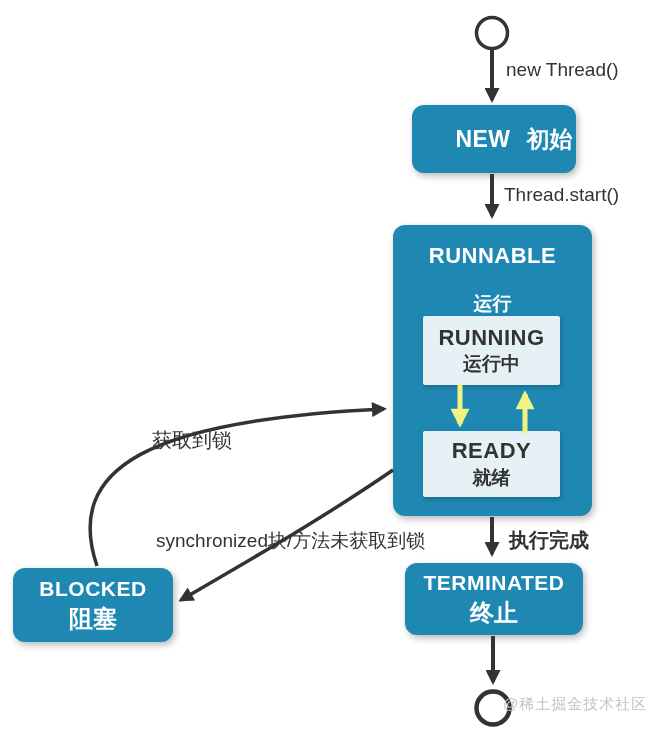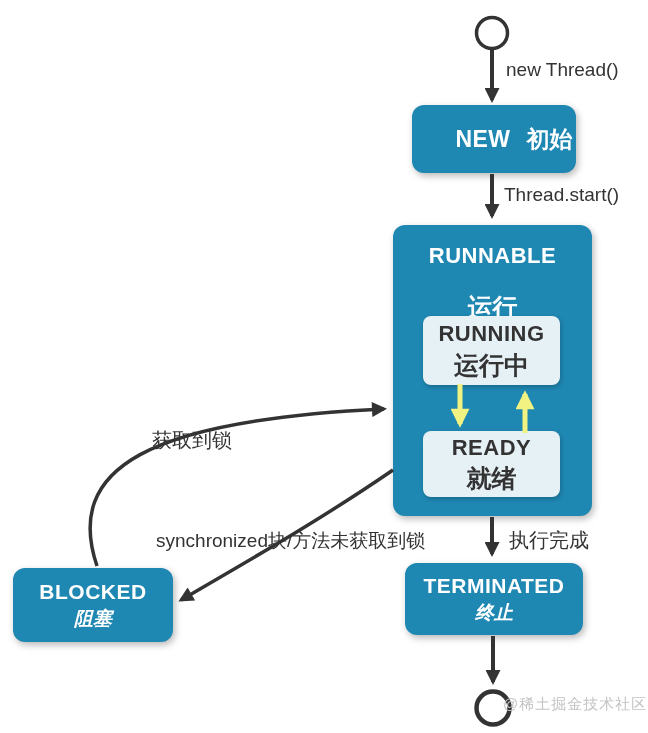--- a/index.html
+++ b/index.html
@@ -20,39 +20,39 @@
        display:flex;flex-direction:column;align-items:center;justify-content:center;
        font-weight:bold;box-shadow:2px 3px 7px rgba(0,0,0,0.28);line-height:1.25;}
   .box .en{font-size:21px;letter-spacing:0.5px;}
   .box .zh{font-size:18px;margin-top:2px;}
 
   #node-new{left:412px;top:105px;width:164px;height:68px;flex-direction:row;gap:16px;padding-left:40px;}
   #node-new .en,#node-new .zh{font-size:23px;margin-top:0;}
 
   #node-runnable{left:393px;top:225px;width:199px;height:291px;justify-content:flex-start;padding-top:17px;gap:20px;}
   #node-runnable .en{font-size:22px;}
-  #node-runnable .zh{font-size:25px;}
+  #node-runnable .zh{font-size:19px;}
 
-  .inner{position:absolute;background:var(--inner_box);border-radius:8px;color:var(--inner_text);
+  .inner{position:absolute;background:var(--inner_box);border-radius:2px;color:var(--inner_text);
          display:flex;flex-direction:column;align-items:center;justify-content:center;
          font-weight:bold;box-shadow:1px 2px 4px rgba(0,0,0,0.22);line-height:1.2;}
   .inner .en{font-size:20px;}
   .inner .zh{font-size:16px;margin-top:2px;}
   #node-running{left:30px;top:91px;width:137px;height:69px;}
   #node-ready{left:30px;top:206px;width:137px;height:66px;}
 
   #node-terminated{left:405px;top:563px;width:178px;height:72px;}
   #node-blocked{left:13px;top:568px;width:160px;height:74px;}
-  #node-blocked .zh,#node-terminated .zh{font-size:19px;font-style:italic;}
+  #node-blocked .zh,#node-terminated .zh{font-size:24px;}
 
   
   .lbl{position:absolute;color:var(--label);font-size:19px;white-space:nowrap;}
   #lbl-new-thread{left:506px;top:59px;}
   #lbl-thread-start{left:504px;top:184px;}
-  #lbl-exec-complete{left:509px;top:527px;font-size:20px;}
+  #lbl-exec-complete{left:509px;top:527px;font-size:20px;font-weight:bold;}
   #lbl-acquire-lock{left:152px;top:427px;font-size:20px;}
   #lbl-sync-no-lock{left:156px;top:528px;}
   #watermark{left:503px;top:695px;font-size:15px;color:var(--watermark);letter-spacing:1px;}
 
   
   .edge{stroke:var(--line);stroke-width:4;fill:none;}
   .curve{stroke-width:3.5;}
   .yedge{stroke:var(--yellow);stroke-width:5;fill:none;}
   .terminal{fill:#fff;stroke:var(--line);stroke-width:3.5;}
   .terminal.end{stroke-width:4.5;}

